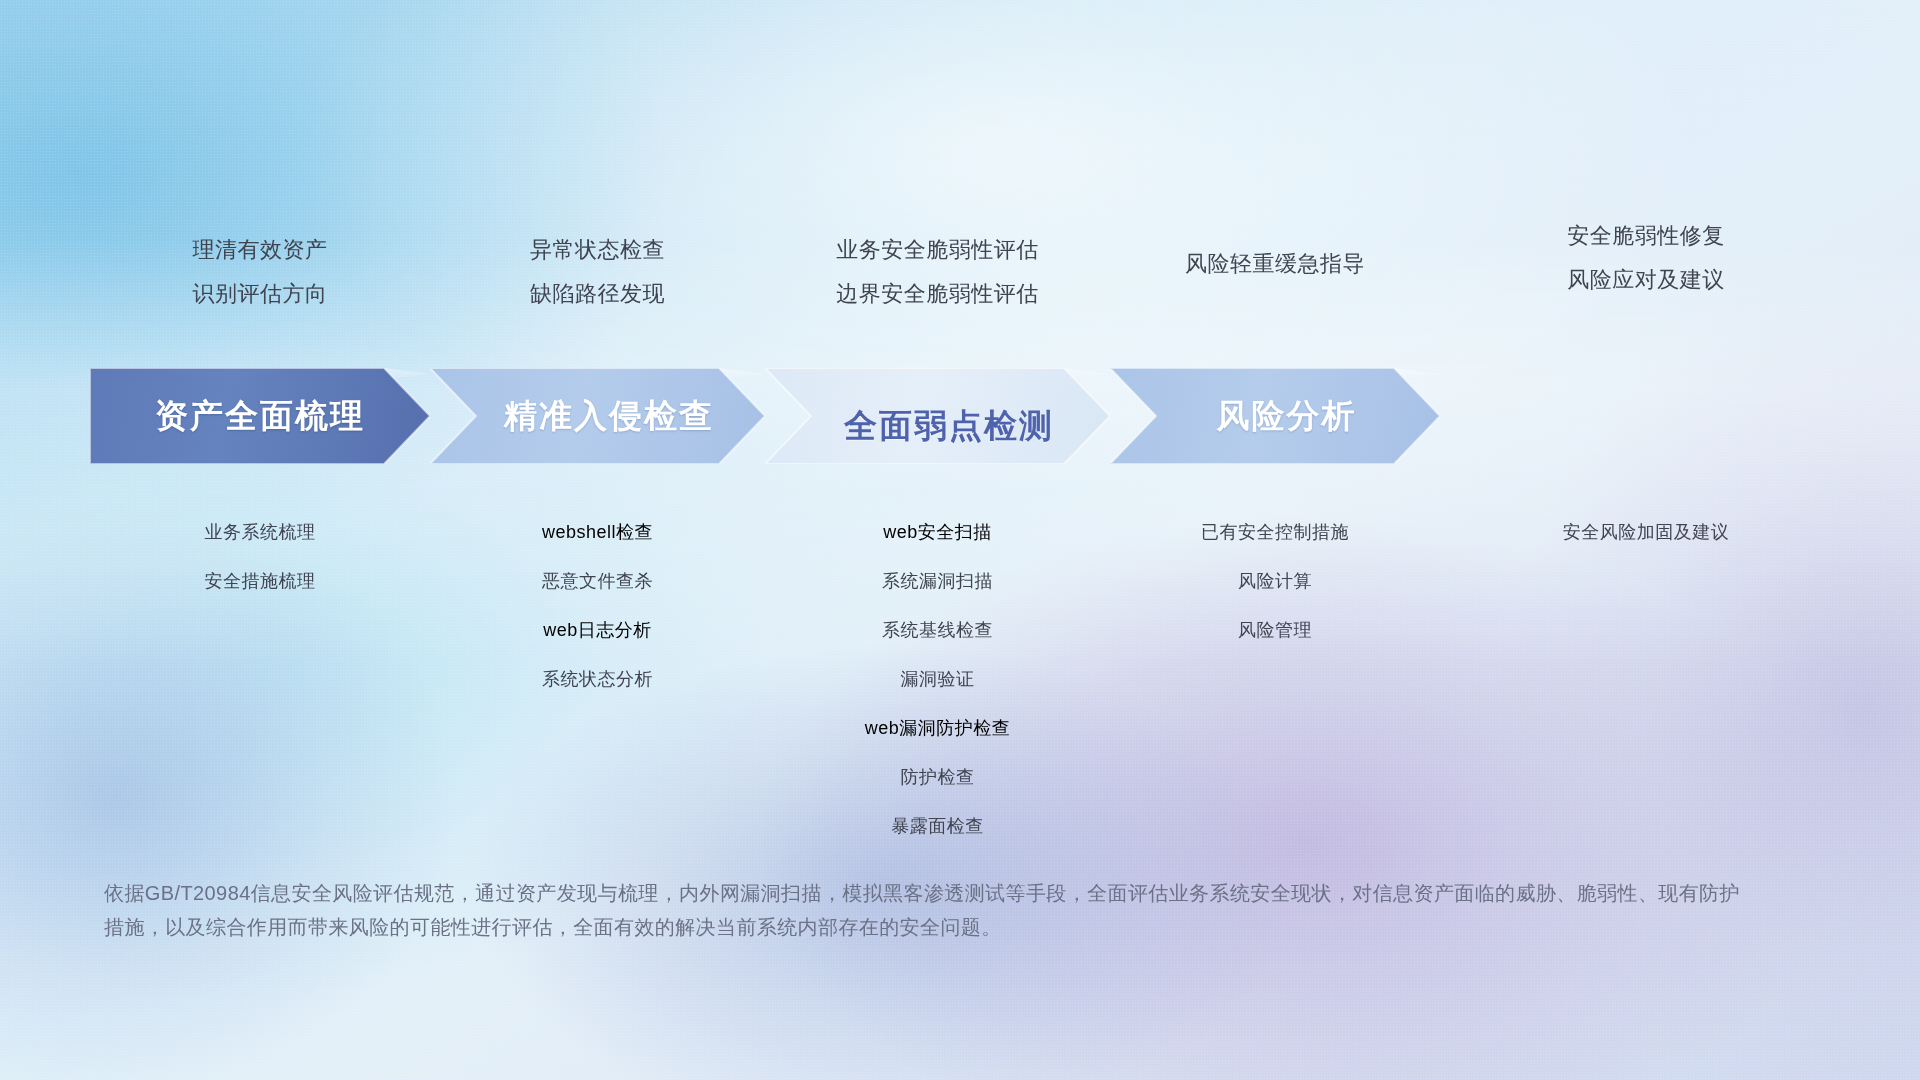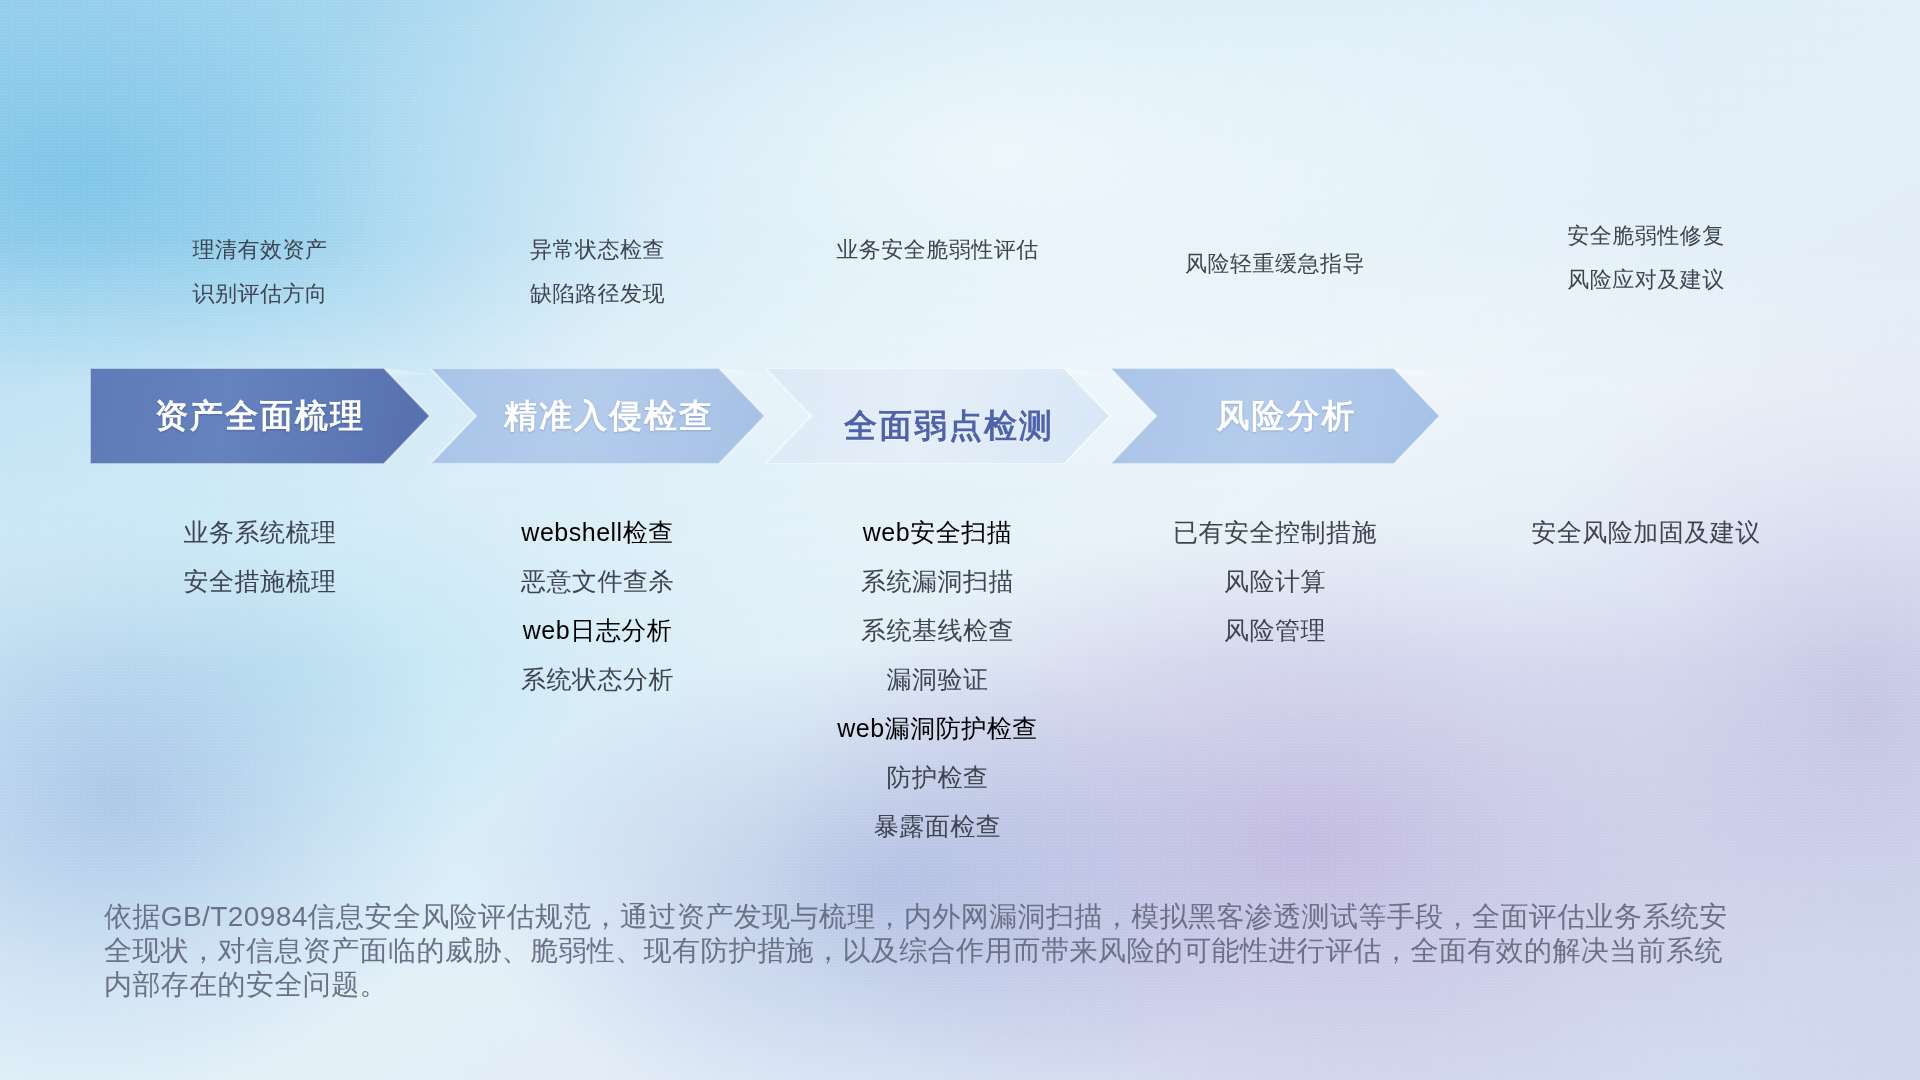--- a/index.html
+++ b/index.html
@@ -117,21 +117,21 @@
     font-size: 22px;
     line-height: 44px;
     color: #3f4450;
     white-space: nowrap;
     letter-spacing: .5px;
   }
 
   
   #bottom-row { top: 508px; }
   .bottom-item {
-    font-size: 25px;
+    font-size: 18px;
     line-height: 49px;
     color: #3f4450;
     white-space: nowrap;
     letter-spacing: .5px;
   }
   .bottom-item.em { font-weight: 400; color: #000000; }
 
   
   #chevron-band {
     position: absolute;
@@ -192,25 +192,24 @@
     position: absolute; left:0; right:0; top:0; height: 12px;
     background: linear-gradient(180deg, rgba(255,255,255,.42), rgba(255,255,255,0));
   }
 
   
   #footer {
     position: absolute;
     left: 104px;
     top: 876px;
     width: 1640px;
-    font-size: 28px;
+    font-size: 20px;
     line-height: 34px;
     color: #6b7186;
     letter-spacing: .4px;
-    margin-top: 24px;
   }
 </style>
 </head>
 <body>
 
 <div id="stage">
 
   <div class="bg-layer bg-base"></div>
   <div class="bg-layer bg-blob-9"></div>
   <div class="bg-layer bg-blob-1"></div>
@@ -229,20 +228,21 @@
         <div class="col" style="position: absolute; left: 90px; width: 340px; top: 0px;">
           <div class="top-item">理清有效资产</div>
           <div class="top-item">识别评估方向</div>
         </div>
         <div class="col" style="position: absolute; left: 430px; width: 335px; top: 0px;">
           <div class="top-item">异常状态检查</div>
           <div class="top-item">缺陷路径发现</div>
         </div>
         <div class="col" style="position: absolute; left: 765px; width: 345px; top: 0px;">
           <div class="top-item">业务安全脆弱性评估</div>
+          <div class="top-item">边界安全脆弱性评估</div>
         </div>
         <div class="col" style="position: absolute; left: 1110px; width: 330px; top: 14px;">
           <div class="top-item">风险轻重缓急指导</div>
         </div>
         <div class="col" style="position: absolute; left: 1440px; width: 412px; top: -14px;">
           <div class="top-item">安全脆弱性修复</div>
           <div class="top-item">风险应对及建议</div>
         </div>
       </div>
 

